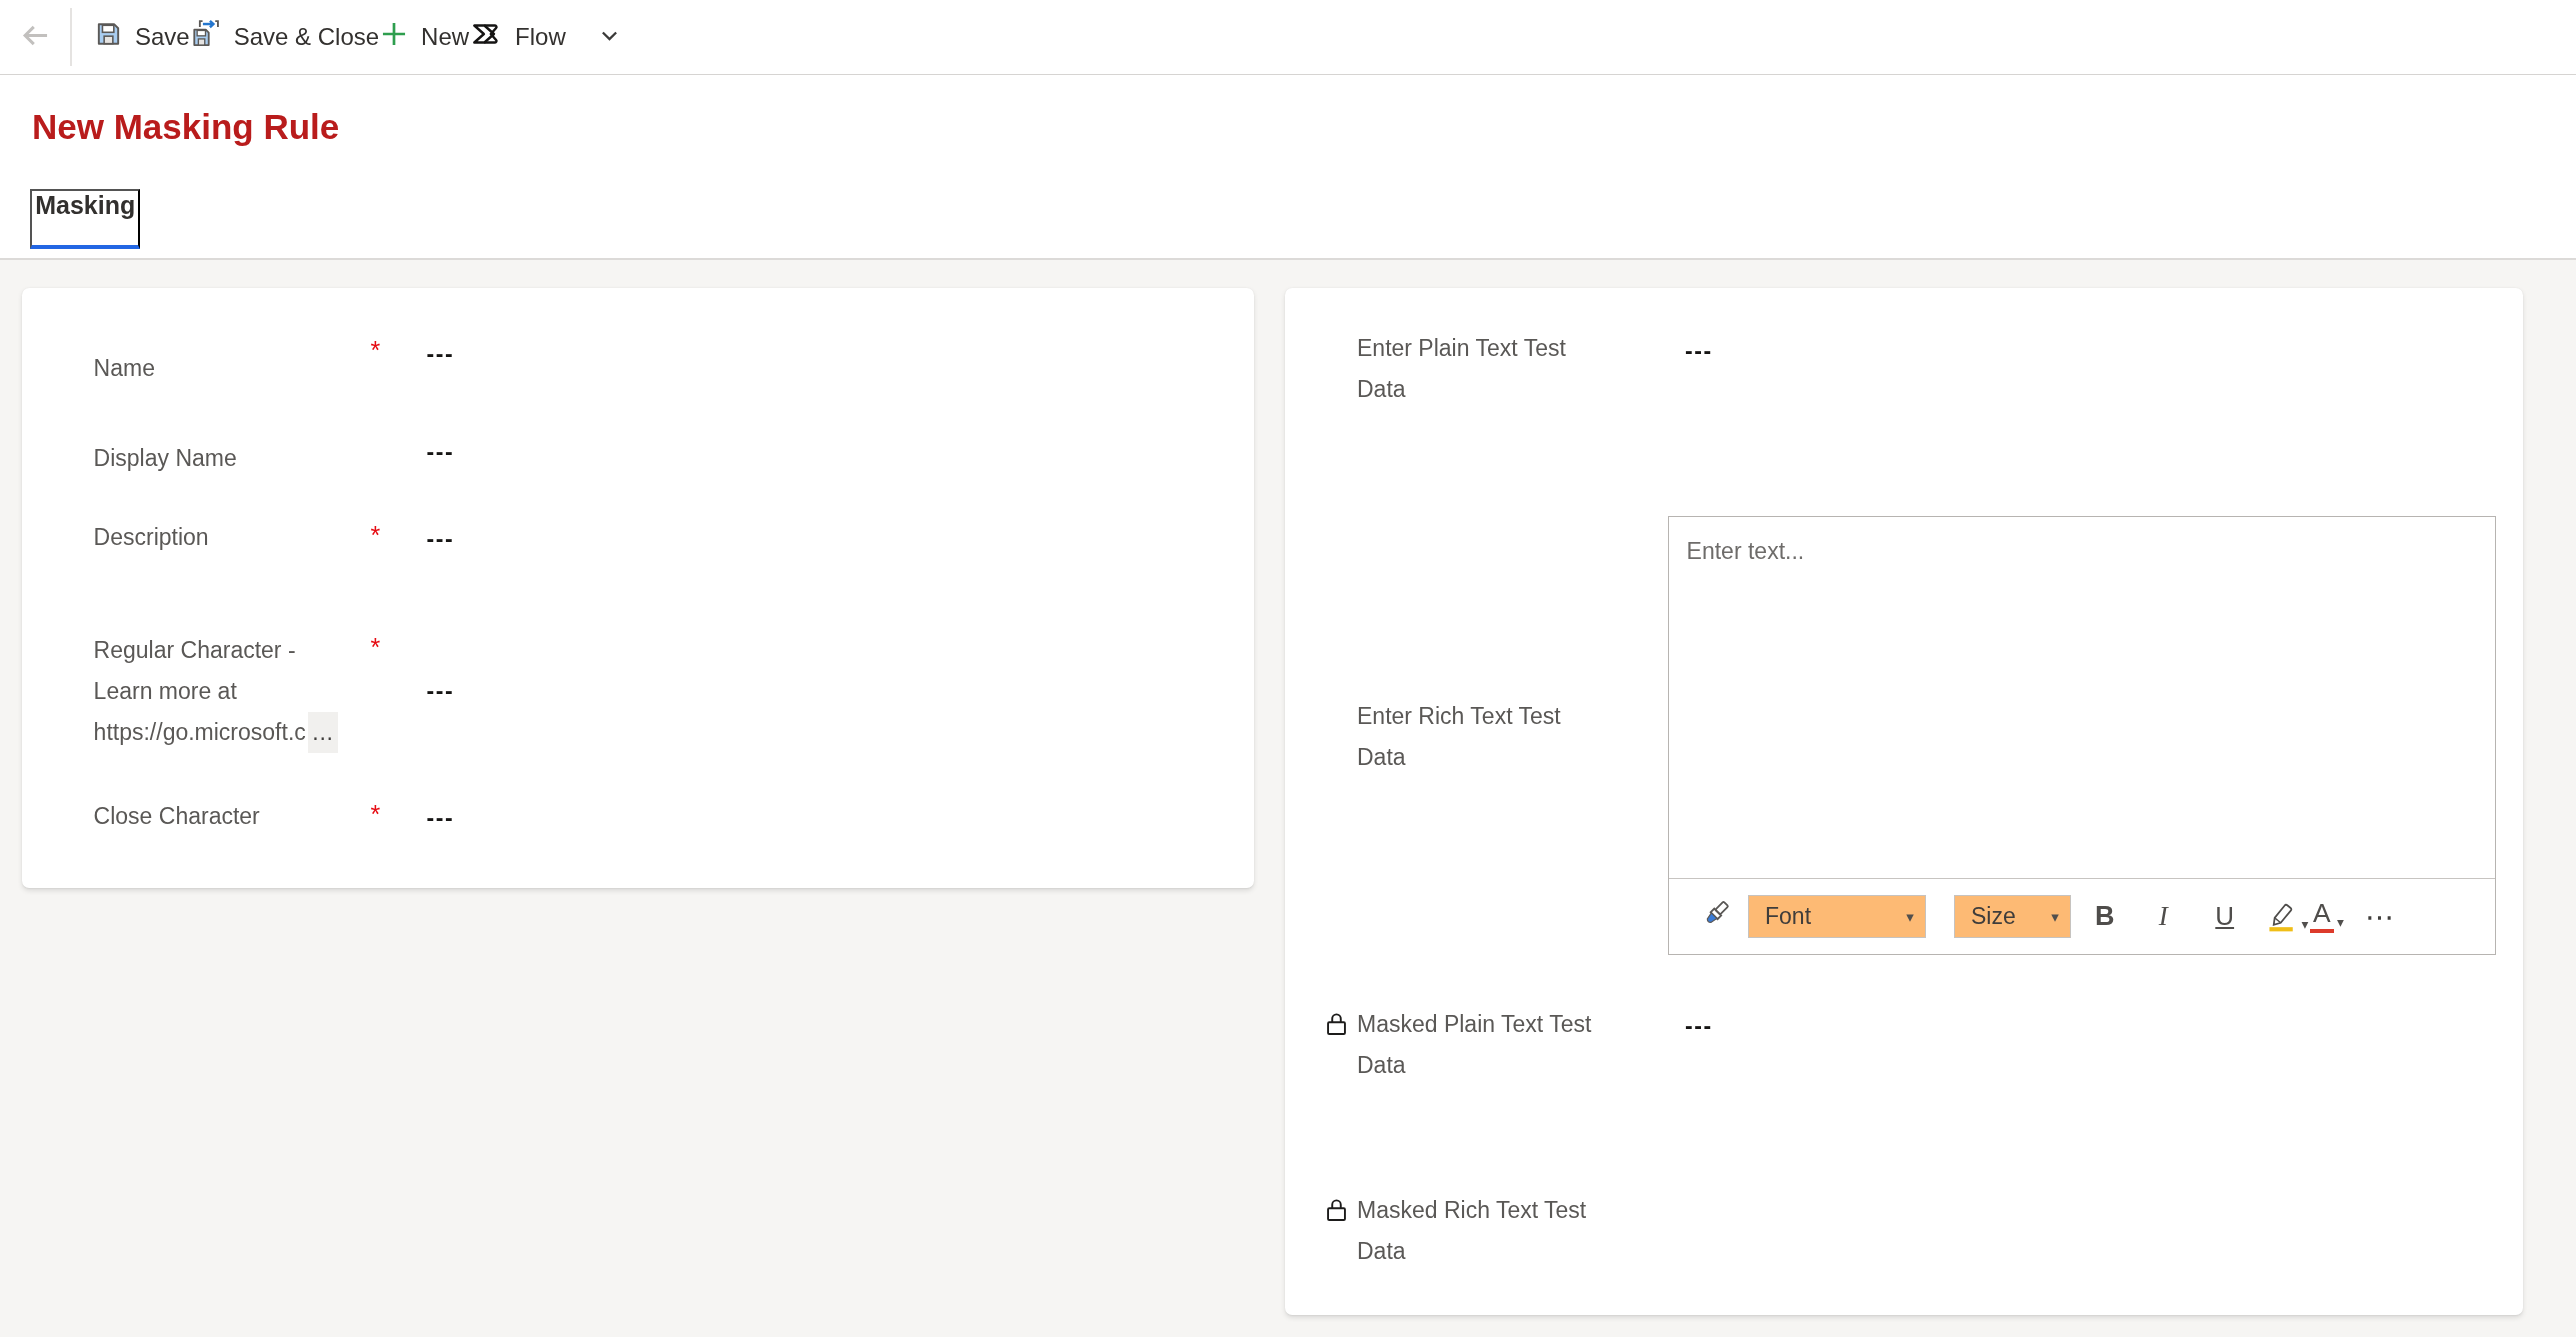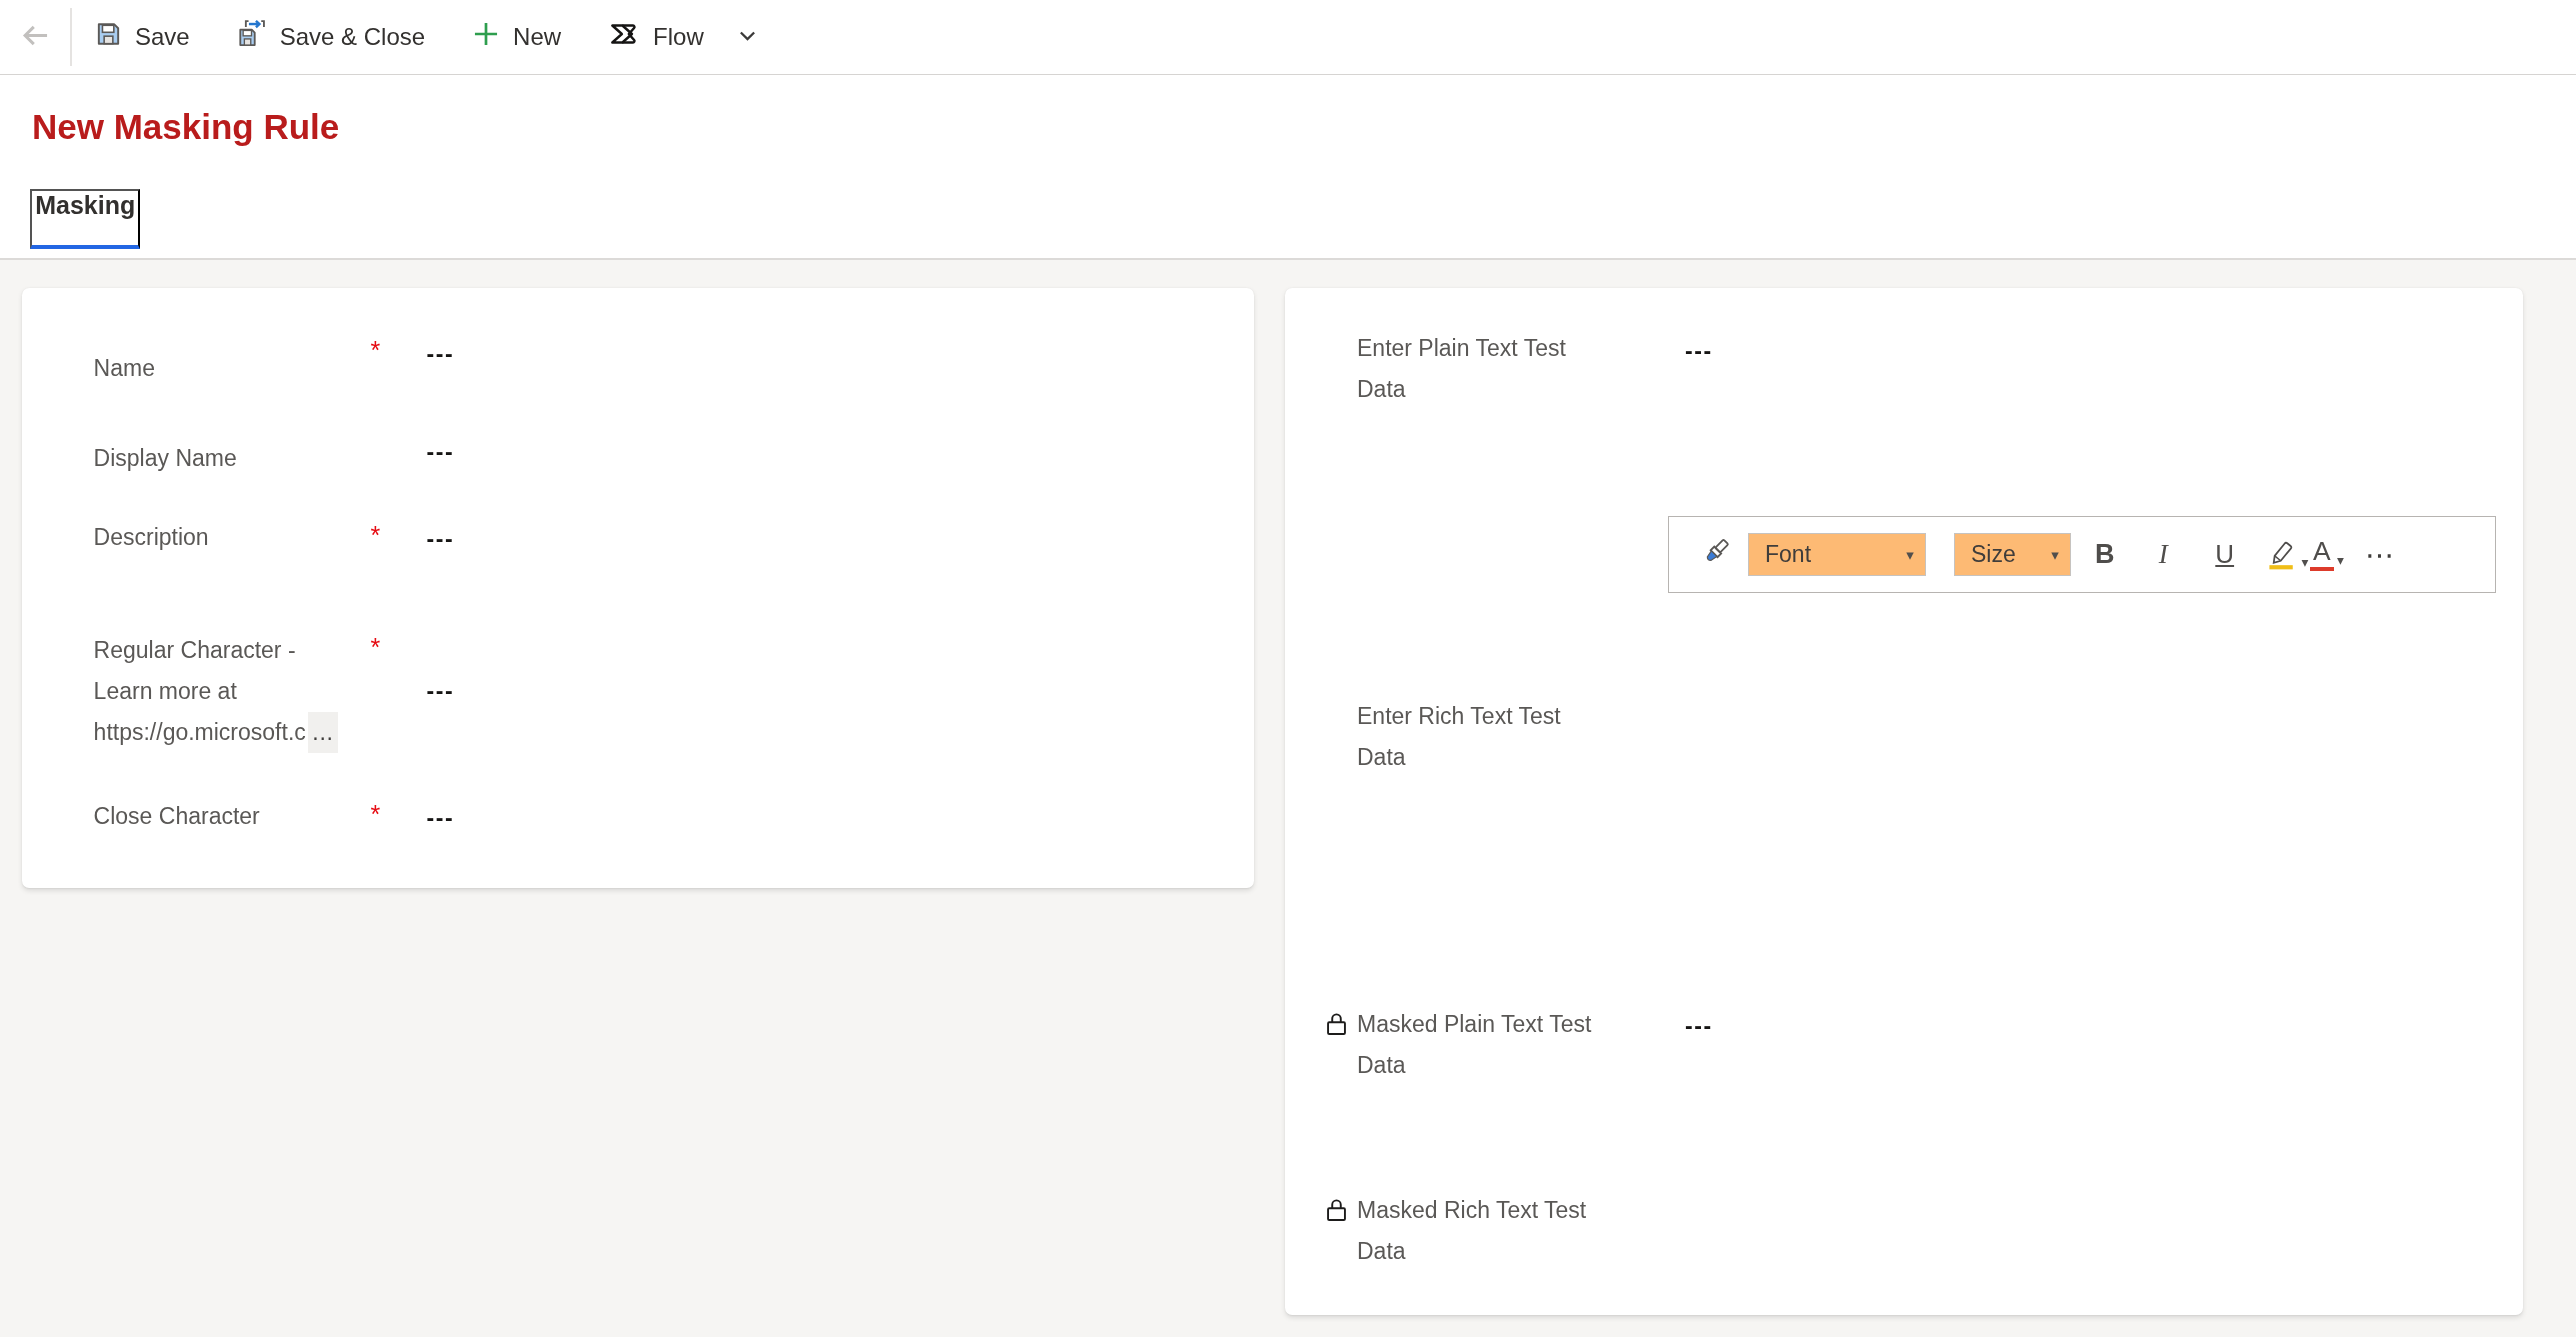--- a/index.html
+++ b/index.html
@@ -5,21 +5,21 @@
   * { margin:0; padding:0; box-sizing:border-box; }
   html,body { width:2576px; height:1338px; background:#fff; font-family:"Liberation Sans", sans-serif; }
   .screen { position:relative; width:2576px; height:1338px; overflow:hidden; }
 
   
   .cmdbar { position:absolute; top:0; left:0; right:0; height:75px; background:#fff;
             border-bottom:1.6px solid #d6d4d2; display:flex; align-items:center; }
   .back-btn { width:70px; height:75px; display:flex; align-items:center; justify-content:center;
               background:none; border:none; cursor:pointer; }
   .cmd-sep { width:1.6px; height:58px; background:#e5e3e1; }
-  .cmd-group { display:flex; align-items:center; margin-left:22.4px; gap:46px; }
+  .cmd-group { display:flex; align-items:center; margin-left:22.4px; }
   .cmd-btn { display:flex; align-items:center; gap:12px; background:none; border:none;
              font-family:"Liberation Sans", sans-serif; font-size:24px; color:#33312f; cursor:pointer; }
   .overflow-btn { margin-left:29px; background:none; border:none; cursor:pointer; display:flex; align-items:center; }
 
   
   .page-title { position:absolute; left:32px; top:107px; font-size:35px; font-weight:700; color:#b91c1c; }
   .tab { position:absolute; left:30px; top:189px; font-size:25px; font-weight:700; color:#32302e;
          padding:0 3.2px 25px 3.2px; border-bottom:4.8px solid #2266E3; background:none; cursor:pointer; }
   .tab-divider { position:absolute; top:258px; left:0; right:0; height:2.4px; background:#dcdad8; }
 
@@ -200,20 +200,23 @@
         <div class="f-value" style="top:50px">---</div>
       </div>
 
       <div>
         <div class="f-label multi" style="top:408px">
           <span class="lbl-line">Enter Rich Text Test</span>
           <span class="lbl-line">Data</span>
         </div>
 
         <div class="rte">
+          <div class="rte-text">
+            <span class="rte-placeholder">Enter text...</span>
+          </div>
           <div class="rte-toolbar">
 
             <button class="rte-tool fmt-painter">
               <span>
                 <svg width="34" height="34" viewBox="0 0 28 28">
                   <g transform="rotate(45 14 13)">
                     <rect x="11.2" y="1.5" width="5.6" height="9.5" rx="1" fill="none" stroke="#5a5856" stroke-width="1.5"></rect>
                     <rect x="10" y="11" width="8" height="4.2" fill="none" stroke="#5a5856" stroke-width="1.5"></rect>
                     <path d="M10.8 15.2 h6.4 l-1.1 5.8 q-2.1 2.2 -4.2 0 z" fill="#3a7bd5" stroke="#5a5856" stroke-width="1"></path>
                   </g>

